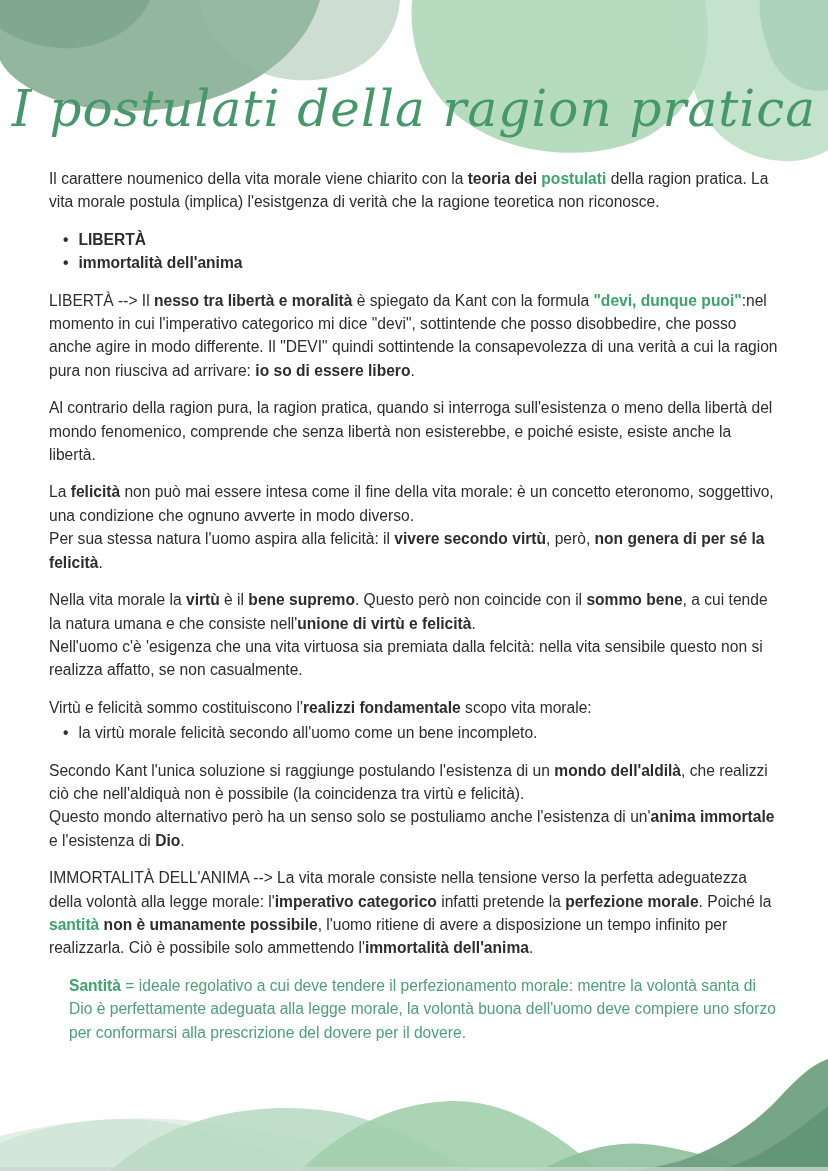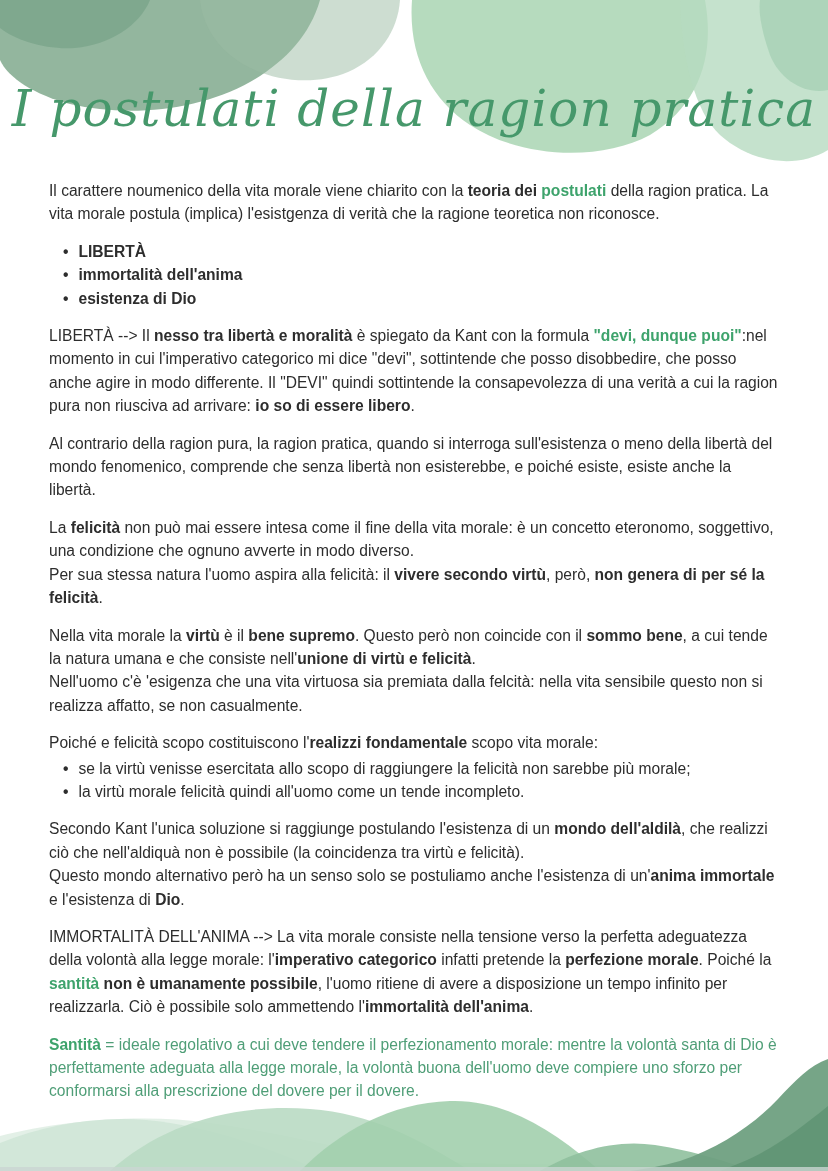--- a/index.html
+++ b/index.html
@@ -18,33 +18,33 @@
     position:absolute;top:82px;left:0;width:100%;
     text-align:center;z-index:2;
     font-family:"DejaVu Serif",serif;
     font-style:italic;font-weight:400;
     font-size:50px;line-height:1.1;
     color:var(--title-green,#46986b);
     letter-spacing:1px;
     margin:0;
   }
   .content{
-    position:absolute;left:49px;top:179px;width:732px;z-index:1;
+    position:absolute;left:49px;top:167px;width:732px;z-index:1;
     font-size:15.6px;line-height:23.4px;
   }
   .para{margin:0 0 14px 0;}
   .para.tight{margin-bottom:2px;}
   .bullets{margin:0 0 14px 0;padding-left:14px;}
   .bullet-item{display:flex;align-items:flex-start;}
   .dot{flex:0 0 auto;}
   .dot::before{content:"\2022";font-weight:bold;margin-right:10px;}
   .b{font-weight:bold;}
   .u{text-underline-offset:3px;text-decoration-thickness:1px;}
   .g{color:var(--accent-green,#3ea36c);font-weight:bold;}
-  .para-green{color:var(--para-green,#4f9e77);}
+  .para-green{color:var(--para-green,#4f9e77);margin-left:20px;}
 </style>
 </head>
 <body>
 
 <div class="page">
 
   <svg class="deco-top" width="828" height="175" viewBox="0 0 828 175" aria-hidden="true">
     <path d="M0,0 H320 C310,35 285,62 250,82 C200,110 130,118 70,104 C35,95 8,78 0,60 Z" fill="#87AE94" opacity="0.9"></path>
     <path d="M0,0 H150 C140,25 110,45 75,48 C45,50 15,40 0,28 Z" fill="#6F9D81" opacity="0.55"></path>
     <path d="M200,0 H400 C398,30 380,58 348,72 C310,88 260,80 230,55 C212,40 202,20 200,0 Z" fill="#9BBCA4" opacity="0.5"></path>
@@ -70,38 +70,30 @@
       <div class="para"><span>Il carattere noumenico della vita morale viene chiarito con la </span><span class="b">teoria dei </span><span class="b g">postulati</span><span> della ragion pratica. La vita morale postula (implica) l'esistgenza di verità che la ragione teoretica non riconosce.</span></div>
       <div class="bullets">
         <div class="bullet-item">
           <span class="dot"></span>
           <span class="bullet-text"><span class="b">LIBERTÀ</span></span>
         </div>
         <div class="bullet-item">
           <span class="dot"></span>
           <span class="bullet-text"><span class="b">immortalità dell'anima</span></span>
         </div>
-        <div class="bullet-item">
-          <span class="dot"></span>
-          <span class="bullet-text"><span class="b">esistenza di Dio</span></span>
-        </div>
       </div>
       <div class="para"><span>LIBERTÀ --&gt; Il </span><span class="b">nesso tra libertà e moralità</span><span> è spiegato da Kant con la formula </span><span class="b g">"devi, dunque puoi"</span><span>:nel momento in cui l'imperativo categorico mi dice "devi", sottintende che posso disobbedire, che posso anche agire in modo differente. Il "DEVI" quindi sottintende la consapevolezza di una verità a cui la ragion pura non riusciva ad arrivare: </span><span class="b">io so di essere libero</span><span>.</span></div>
       <div class="para"><span>Al contrario della ragion pura, la ragion pratica, quando si interroga sull'esistenza o meno della libertà del </span><span class="u">mondo fenomenico</span><span>, comprende che </span><span class="u">senza libertà non esisterebbe</span><span>, e </span><span class="u">poiché esiste</span><span>, </span><span class="u">esiste anche la libertà</span><span>.</span></div>
       <div class="para"><span>La </span><span class="b">felicità</span><span> non può mai essere intesa come il fine della vita morale: è un </span><span class="u">concetto eteronomo</span><span>, soggettivo, una condizione che ognuno avverte in modo diverso.</span><br><span>Per sua stessa natura l'uomo aspira alla felicità: il </span><span class="b">vivere secondo virtù</span><span>, però, </span><span class="b">non genera di per sé la felicità</span><span>.</span></div>
       <div class="para"><span>Nella </span><span class="u">vita morale</span><span> la </span><span class="b">virtù</span><span> è il </span><span class="b">bene supremo</span><span>. Questo però </span><span class="u">non coincide con il </span><span class="b">sommo bene</span><span>, a cui tende la natura umana e che consiste nell'</span><span class="b">unione di virtù e felicità</span><span>.</span><br><span>Nell'uomo c'è 'esigenza che una vita virtuosa sia premiata dalla felcità: nella vita sensibile questo non si realizza affatto, se non casualmente.</span></div>
-      <div class="para tight"><span class="u">Poiché e felicità</span><span> scopo costituiscono l'</span><span class="b">realizzi fondamentale</span><span> scopo vita morale:</span></div>
+      <div class="para tight"><span class="u">Virtù e felicità</span><span> sommo costituiscono l'</span><span class="b">realizzi fondamentale</span><span> scopo vita morale:</span></div>
       <div class="bullets">
         <div class="bullet-item">
           <span class="dot"></span>
-          <span class="bullet-text"><span>se la </span><span class="u">virtù</span><span> venisse </span><span class="u">esercitata allo scopo di raggiungere la felicità</span><span> </span><span class="u">non</span><span> sarebbe più </span><span class="u">morale</span><span>;</span></span>
-        </div>
-        <div class="bullet-item">
-          <span class="dot"></span>
-          <span class="bullet-text"><span>la </span><span class="u">virtù morale felicità</span><span> quindi all'uomo come un </span><span class="u">tende incompleto</span><span>.</span></span>
+          <span class="bullet-text"><span>la </span><span class="u">virtù morale felicità</span><span> secondo all'uomo come un </span><span class="u">bene incompleto</span><span>.</span></span>
         </div>
       </div>
       <div class="para"><span>Secondo Kant l'unica soluzione si raggiunge postulando l'esistenza di un </span><span class="b">mondo dell'aldilà</span><span>, che </span><span class="u">realizzi ciò che nell'aldiquà non è possibile</span><span> (la coincidenza tra virtù e felicità).</span><br><span>Questo mondo alternativo però ha un senso solo se postuliamo anche l'esistenza di un'</span><span class="b">anima immortale</span><span> e l'esistenza di </span><span class="b">Dio</span><span>.</span></div>
       <div class="para"><span>IMMORTALITÀ DELL'ANIMA --&gt; La </span><span class="u">vita morale</span><span> consiste nella tensione verso la </span><span class="u">perfetta adeguatezza della volontà alla legge morale:</span><span> l'</span><span class="b">imperativo categorico</span><span> infatti pretende la </span><span class="b">perfezione morale</span><span>. Poiché la </span><span class="b g">santità</span><span> </span><span class="b">non è umanamente possibile</span><span>, l'uomo ritiene di </span><span class="u">avere a disposizione un tempo infinito per realizzarla</span><span>. Ciò è possibile solo </span><span class="u">ammettendo</span><span> l'</span><span class="b">immortalità dell'anima</span><span>.</span></div>
       <div class="para para-green"><span class="b g">Santità</span><span> = ideale regolativo a cui deve tendere il perfezionamento morale: mentre la volontà santa di Dio è perfettamente adeguata alla legge morale, la volontà buona dell'uomo deve compiere uno sforzo per conformarsi alla prescrizione del dovere per il dovere.</span></div>
     </div>
 
 </div>
 
 </body></html>

